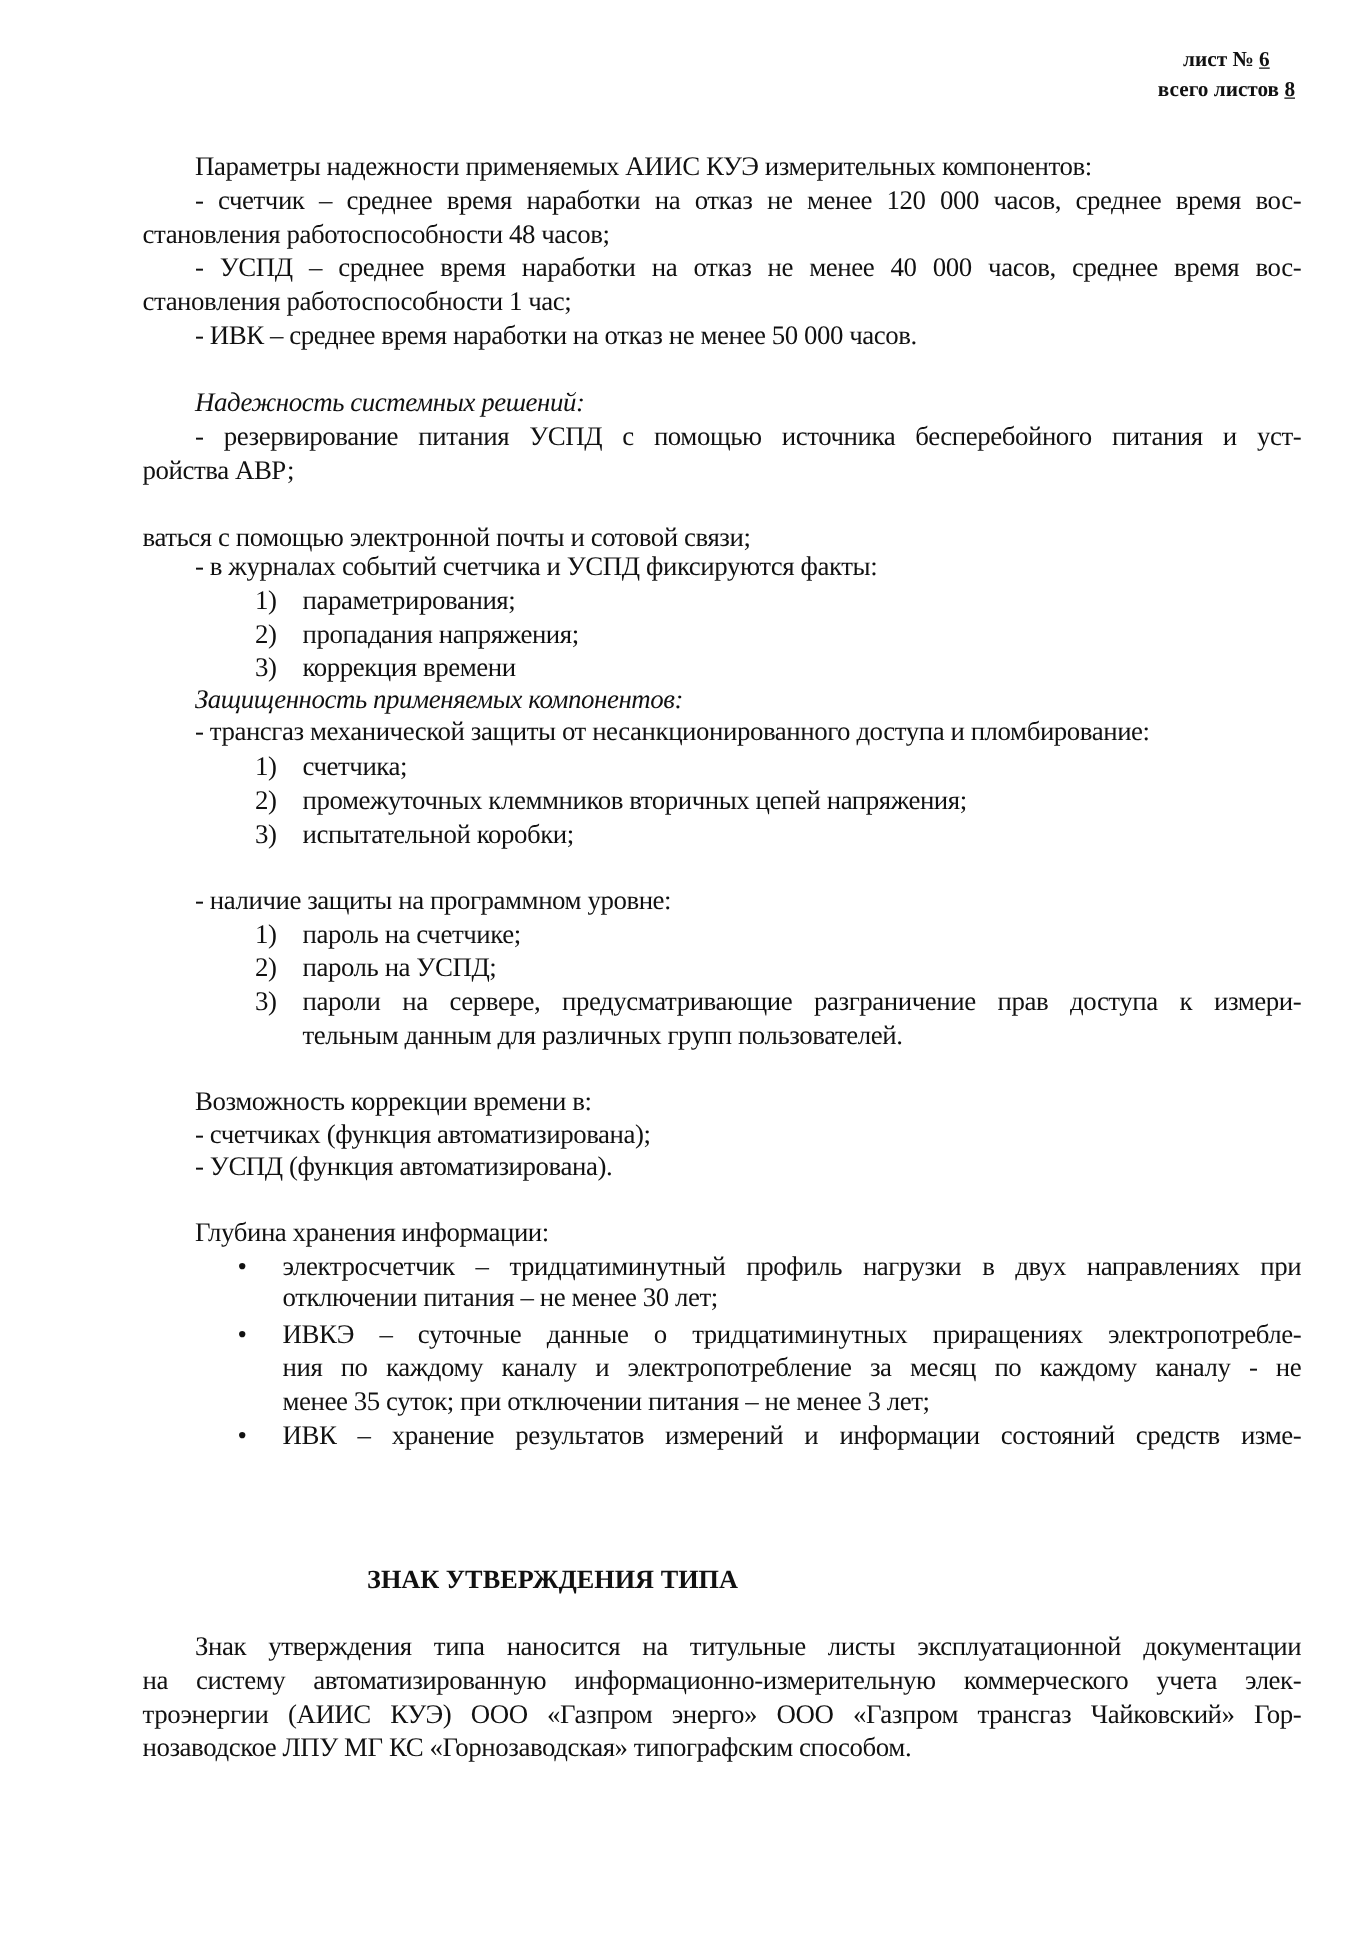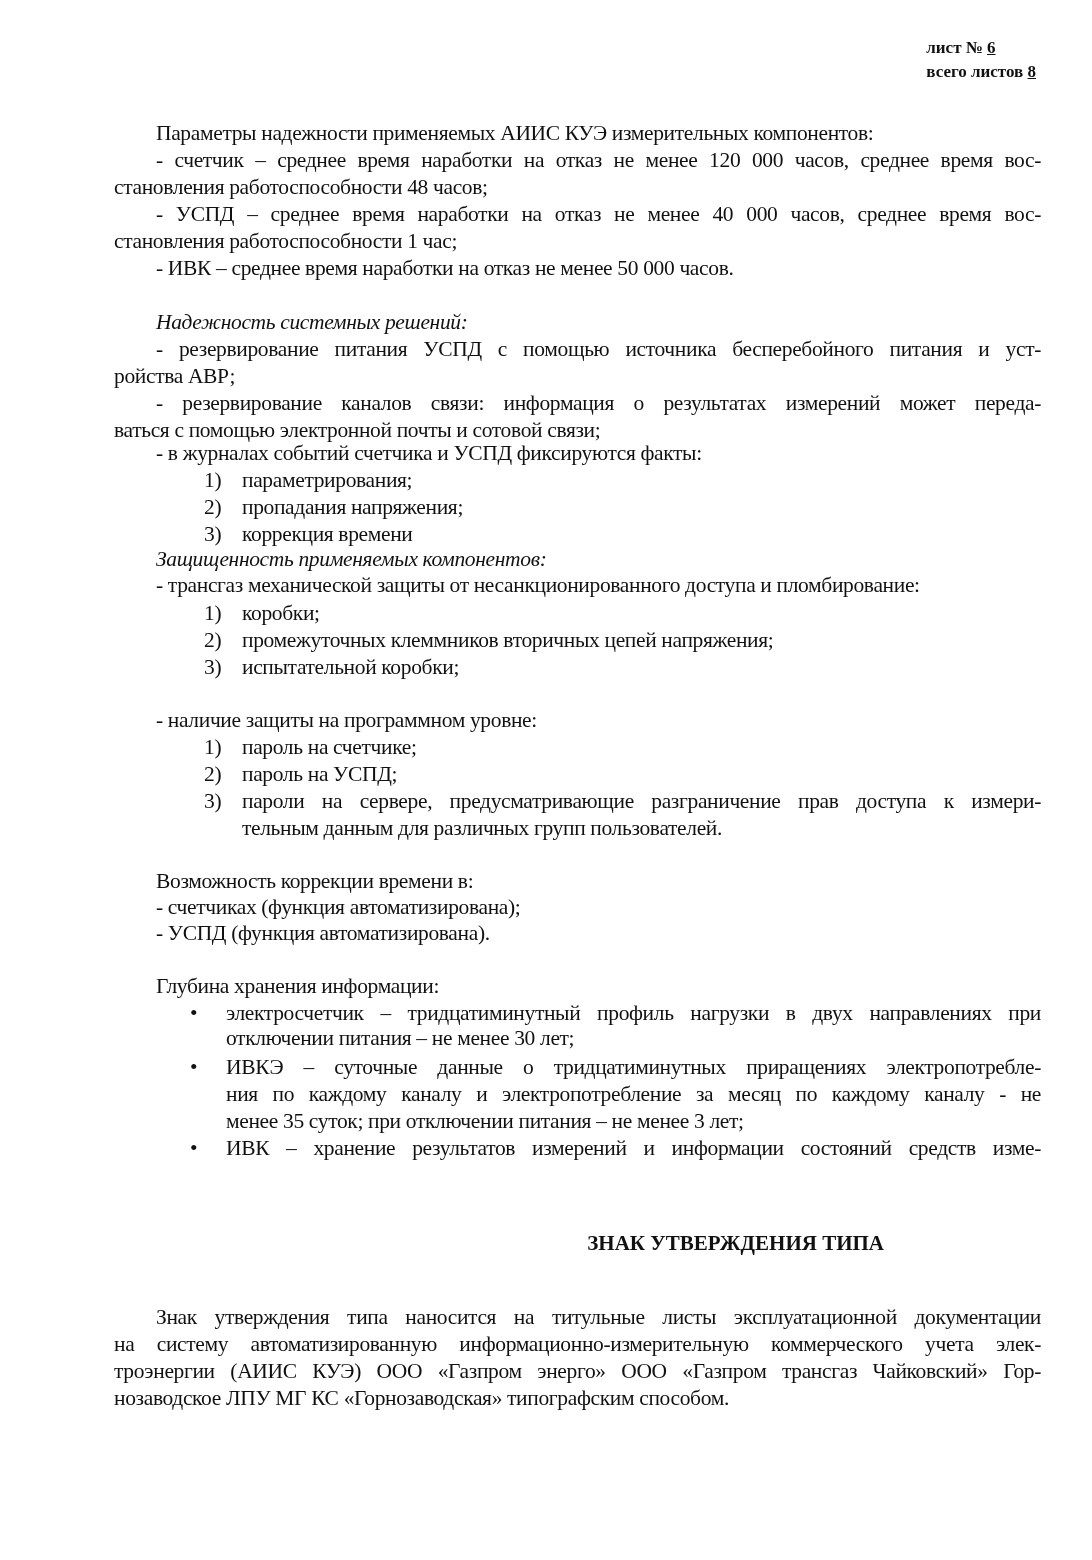--- a/index.html
+++ b/index.html
@@ -1,34 +1,34 @@
 <!DOCTYPE html>
 <html><head>
 <meta charset="utf-8">
 <style>
   html, body { margin: 0; padding: 0; background: #ffffff; }
   body { width: 1092px; height: 1560px; position: relative; overflow: hidden;
          font-family: "Liberation Serif", "DejaVu Serif", serif; color: #111; }
   .page { position: absolute; left: 0; top: 0; width: 1092px; height: 1560px; }
-  .sheet-info { position: absolute; right: 56px; top: 36px; text-align: left;
+  .sheet-info { position: absolute; right: 56px; top: 36px; text-align: center;
                 font-size: 17px; line-height: 24px; font-weight: bold; }
   .sheet-info u { text-decoration: underline; }
   .line { position: absolute; left: 114px; width: 927px; font-size: 21.5px; line-height: 27px;
           white-space: nowrap; letter-spacing: -0.35px; }
   .justify { text-align: justify; text-align-last: justify; white-space: normal; }
   .ind1 { left: 156px; width: 885px; }
   .num { left: 204px; width: 837px; }
   .num .n { display: inline-block; width: 38px; }
   .numtext { left: 242px; width: 799px; }
   .bul { left: 190px; width: 851px; }
   .bul .b { display: inline-block; width: 36px; }
   .bultext { left: 226px; width: 815px; }
   .italic { font-style: italic; }
-  .heading { position: absolute; left: 0; width: 884px; text-align: right; font-weight: bold;
-             font-size: 21px; line-height: 27px; letter-spacing: 0px; }
+  .heading { position: absolute; left: 0; width: 884px; text-align: center; font-weight: bold;
+             font-size: 21px; line-height: 27px; letter-spacing: 0px; margin-top: 20px; }
 </style>
 </head>
 <body>
 
 <div class="page">
 
   <div class="sheet-info">
     <div>
       <span>лист №</span>
       <u>6</u>
@@ -42,30 +42,29 @@
   <div class="line ind1" style="top:120px">Параметры надежности применяемых АИИС КУЭ измерительных компонентов:</div>
   <div class="line ind1 justify" style="top:147px">- счетчик – среднее время наработки на отказ не менее 120 000 часов, среднее время вос-</div>
   <div class="line" style="top:174px">становления работоспособности 48 часов;</div>
   <div class="line ind1 justify" style="top:201px">- УСПД – среднее время наработки на отказ не менее 40 000 часов, среднее время вос-</div>
   <div class="line" style="top:228px">становления работоспособности 1 час;</div>
   <div class="line ind1" style="top:255px">- ИВК – среднее время наработки на отказ не менее 50 000 часов.</div>
 
   <div class="line ind1 italic" style="top:309px">Надежность системных решений:</div>
   <div class="line ind1 justify" style="top:336px">- резервирование питания УСПД с помощью источника бесперебойного питания и уст-</div>
   <div class="line" style="top:363px">ройства АВР;</div>
-  <div class="line ind1 justify" style="top:390px">- резервирование каналов связи: информация о результатах измерений может переда-</div>
   <div class="line" style="top:417px">ваться с помощью электронной почты и сотовой связи;</div>
   <div class="line ind1" style="top:440px">- в журналах событий счетчика и УСПД фиксируются факты:</div>
   <div class="line num" style="top:467px"><span class="n">1)</span><span>параметрирования;</span></div>
   <div class="line num" style="top:494px"><span class="n">2)</span><span>пропадания напряжения;</span></div>
   <div class="line num" style="top:521px"><span class="n">3)</span><span>коррекция времени</span></div>
 
   <div class="line ind1 italic" style="top:546px">Защищенность применяемых компонентов:</div>
   <div class="line ind1" style="top:572px">- трансгаз механической защиты от несанкционированного доступа и пломбирование:</div>
-  <div class="line num" style="top:600px"><span class="n">1)</span><span>коробки;</span></div>
+  <div class="line num" style="top:600px"><span class="n">1)</span><span>счетчика;</span></div>
   <div class="line num" style="top:627px"><span class="n">2)</span><span>промежуточных клеммников вторичных цепей напряжения;</span></div>
   <div class="line num" style="top:654px"><span class="n">3)</span><span>испытательной коробки;</span></div>
   <div class="line ind1" style="top:707px">- наличие защиты на программном уровне:</div>
   <div class="line num" style="top:734px"><span class="n">1)</span><span>пароль на счетчике;</span></div>
   <div class="line num" style="top:761px"><span class="n">2)</span><span>пароль на УСПД;</span></div>
   <div class="line num justify" style="top:788px"><span class="n">3)</span><span>пароли на сервере, предусматривающие разграничение прав доступа к измери-</span></div>
   <div class="line numtext" style="top:815px">тельным данным для различных групп пользователей.</div>
 
   <div class="line ind1" style="top:868px">Возможность коррекции времени в:</div>
   <div class="line ind1" style="top:894px">- счетчиках (функция автоматизирована);</div>

